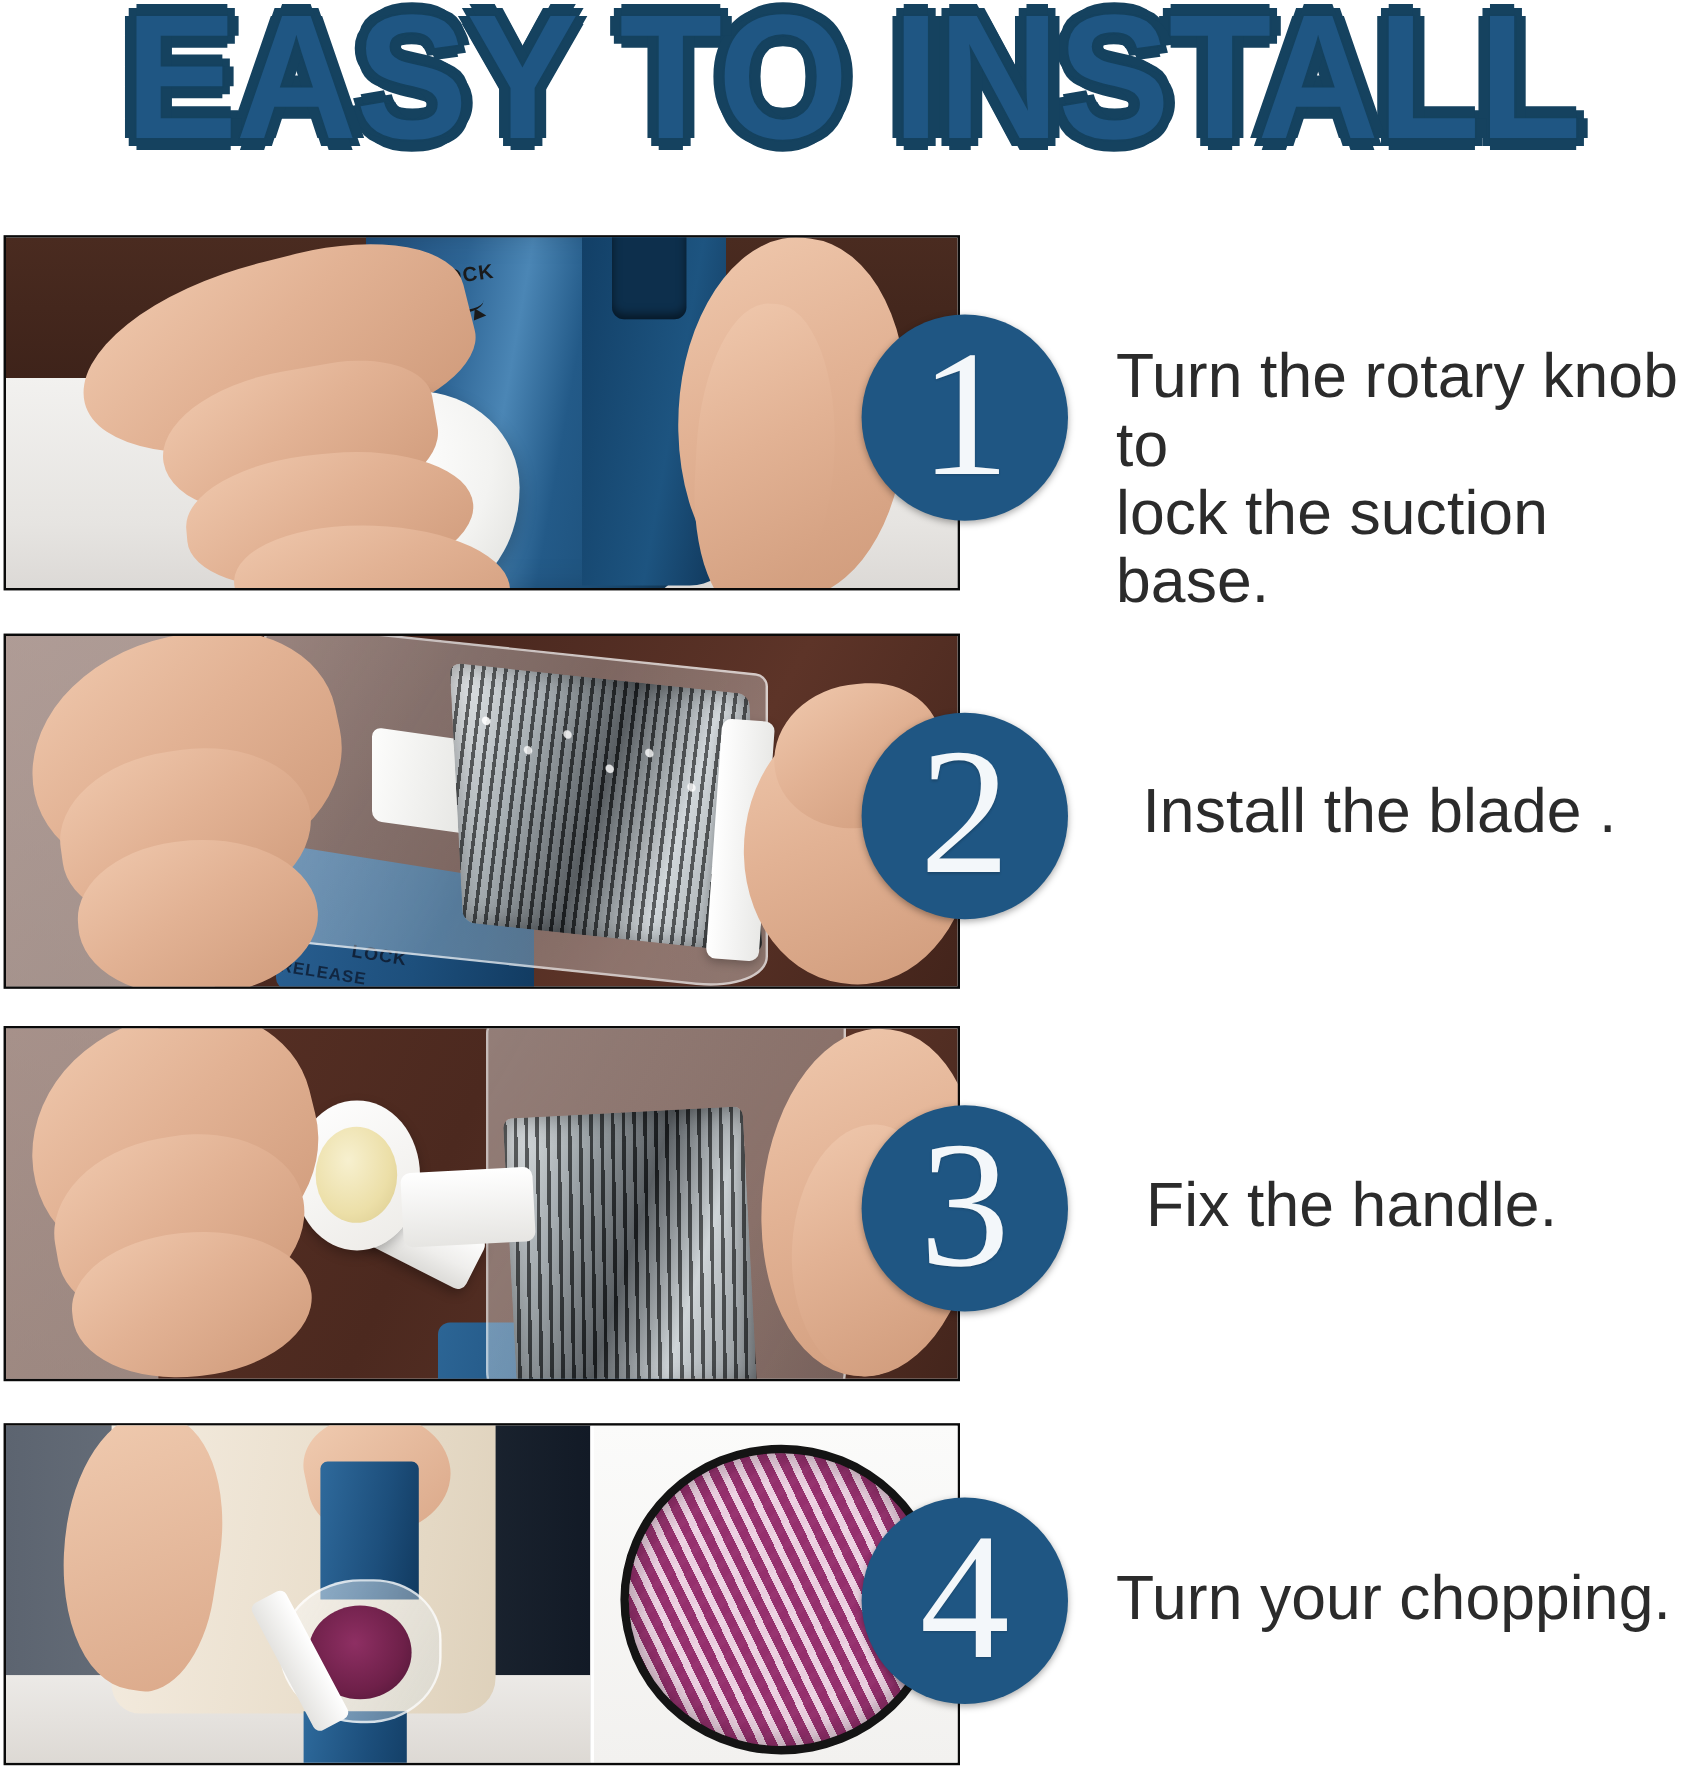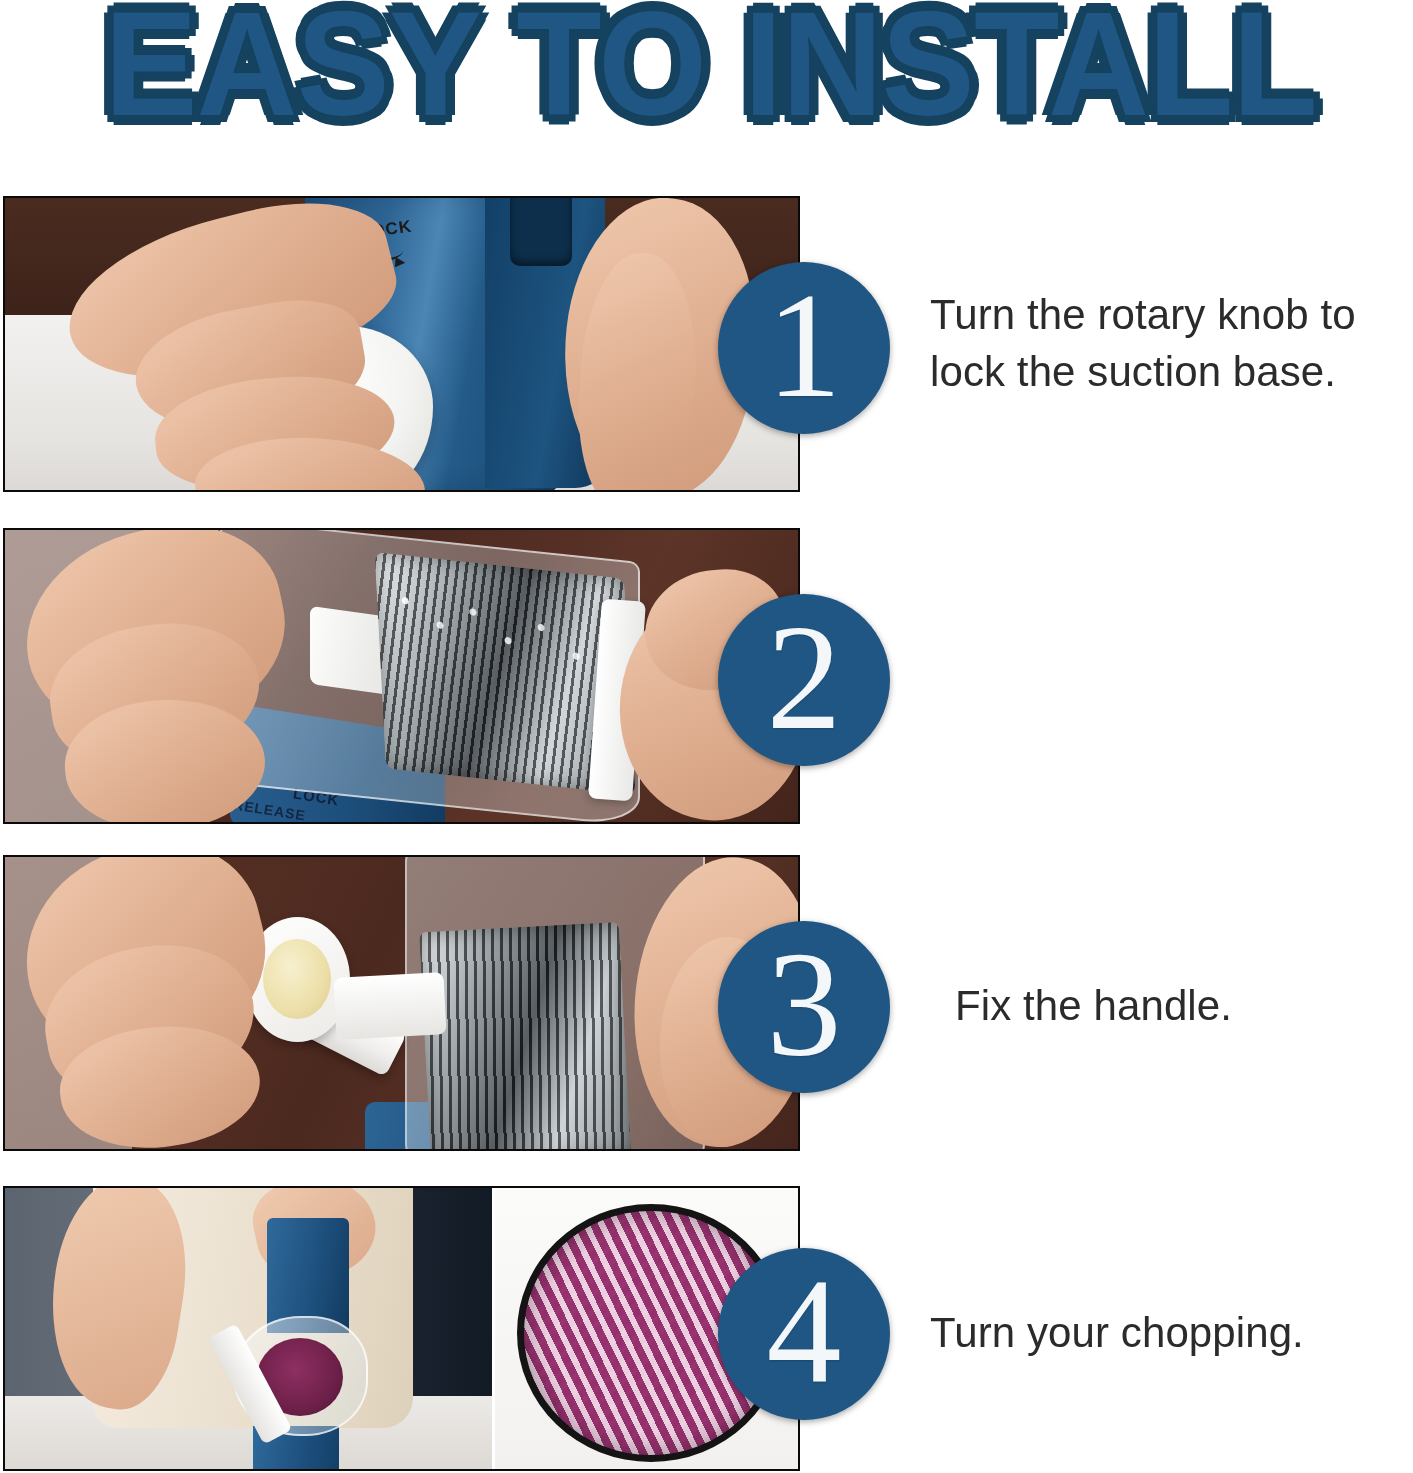--- a/index.html
+++ b/index.html
@@ -61,21 +61,21 @@
     font-size:150px;
     line-height:150px;
     color:#f3f7fa;
     font-weight:400;
     margin-top:-6px;
     text-shadow:0 1px 2px rgba(0,0,0,.18);
   }
   .caption{
     position:absolute;
     color:#2b2b2b;
-    font-size:42px;
+    font-size:52px;
     line-height:57px;
     font-weight:400;
     letter-spacing:.1px;
     white-space:pre-line;
   }
 
   
   .p1-bg-wall{ position:absolute; left:0; top:0; width:100%; height:40%;
     background:linear-gradient(180deg,#4a2b20 0%,#3e231a 100%); }
   .p1-bg-counter{ position:absolute; left:0; top:40%; width:100%; height:60%;
@@ -323,20 +323,21 @@
       <div class="hand p2-hand-l1"></div>
       <div class="hand p2-hand-l2"></div>
       <div class="hand p2-hand-l3"></div>
       <div class="hand p2-hand-r1"></div>
       <div class="hand p2-hand-r2"></div>
     </div>
   </div>
   <div class="badge" style="left:718px;top:66px;">
     <span>2</span>
   </div>
+  <div class="caption" style="left:952px;top:120px;width:460px;">Install the blade .</div>
 </div>
 
 <div class="step" style="top:855px;height:296px;width:1413px;">
   <div class="photo" style="height:296px;">
     <div class="inner">
       <div class="p3-bg"></div>
       <div class="p3-bg-l"></div>
       <div class="p3-base"></div>
       <div class="p3-drum-housing"></div>
       <div class="p3-drum"></div>

